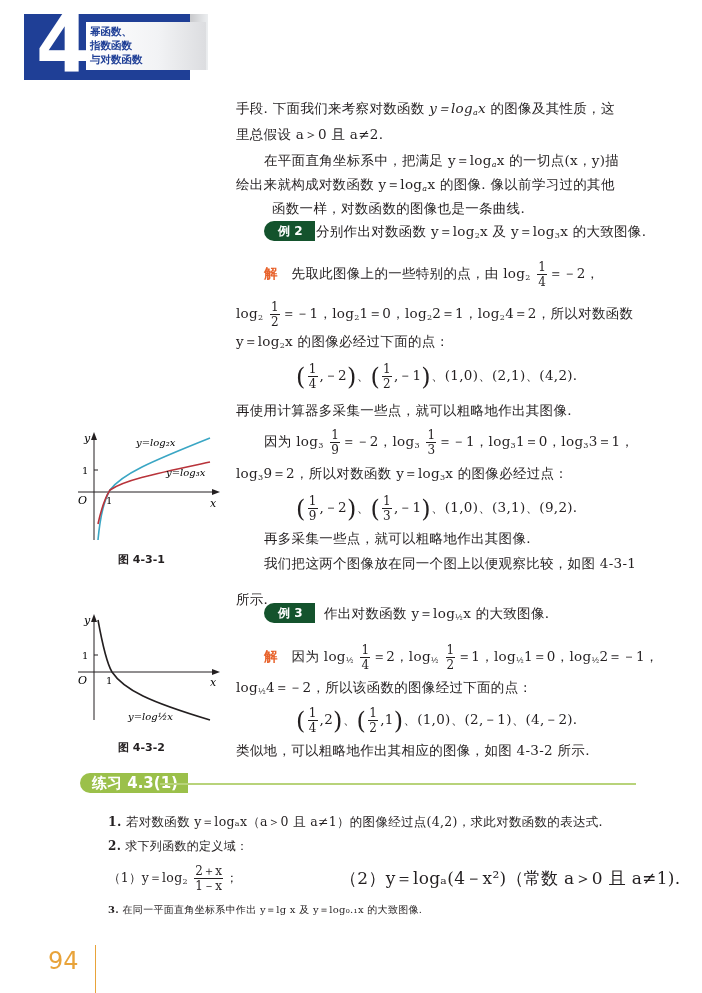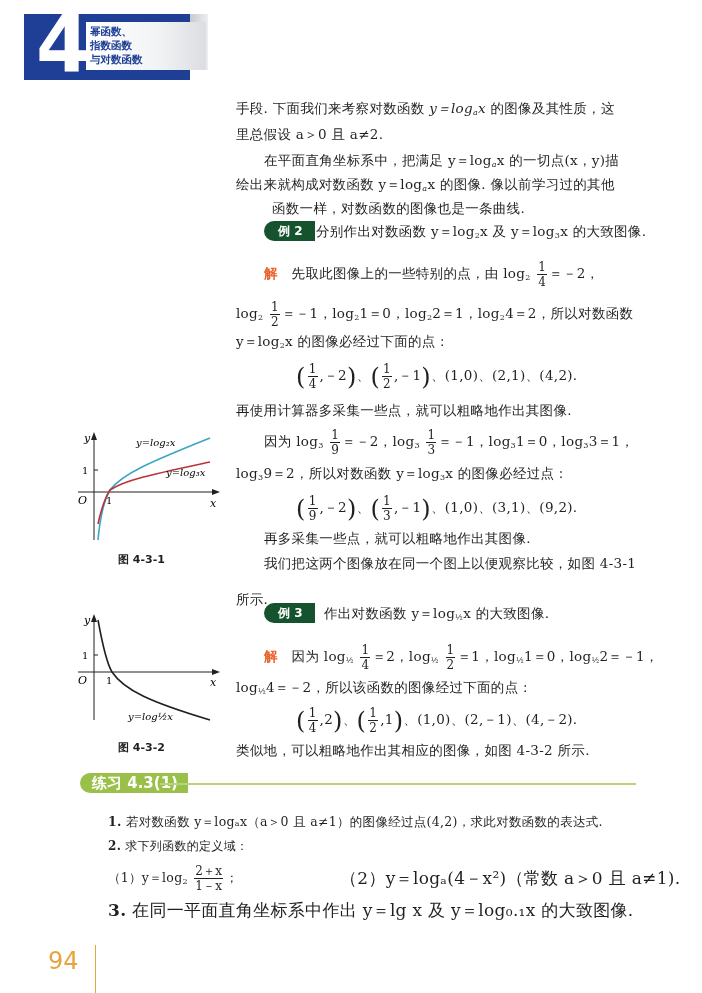--- a/index.html
+++ b/index.html
@@ -164,18 +164,18 @@
   <b>1.</b> <span>若对数函数 y＝logₐx（a＞0 且 a≠1）的图像经过点(4,2)，求此对数函数的表达式.</span>
 </div>
 <div class="p" style="left:108px;top:836px;font-size:12px;">
   <b>2.</b> <span>求下列函数的定义域：</span>
 </div>
 <div class="p" style="left:108px;top:864px;font-size:12.5px;">
   <span>（1）y＝log</span><sub class="s">2</sub>
   <span class="frac"><span class="n">2＋x</span><span class="d">1－x</span></span><span>；</span>
 </div>
 <div class="p" style="left:340px;top:868px;font-size:17px;">（2）y＝logₐ(4－x²)（常数 a＞0 且 a≠1).</div>
-<div class="p" style="left:108px;top:900px;font-size:17px;">
+<div class="p" style="left:108px;top:900px;font-size:10px;">
   <b>3.</b> <span>在同一平面直角坐标系中作出 y＝lg x 及 y＝log₀.₁x 的大致图像.</span>
 </div>
 
 <div class="abs page-num">94</div>
 <div class="abs page-rule"></div>
 
 </body></html>

